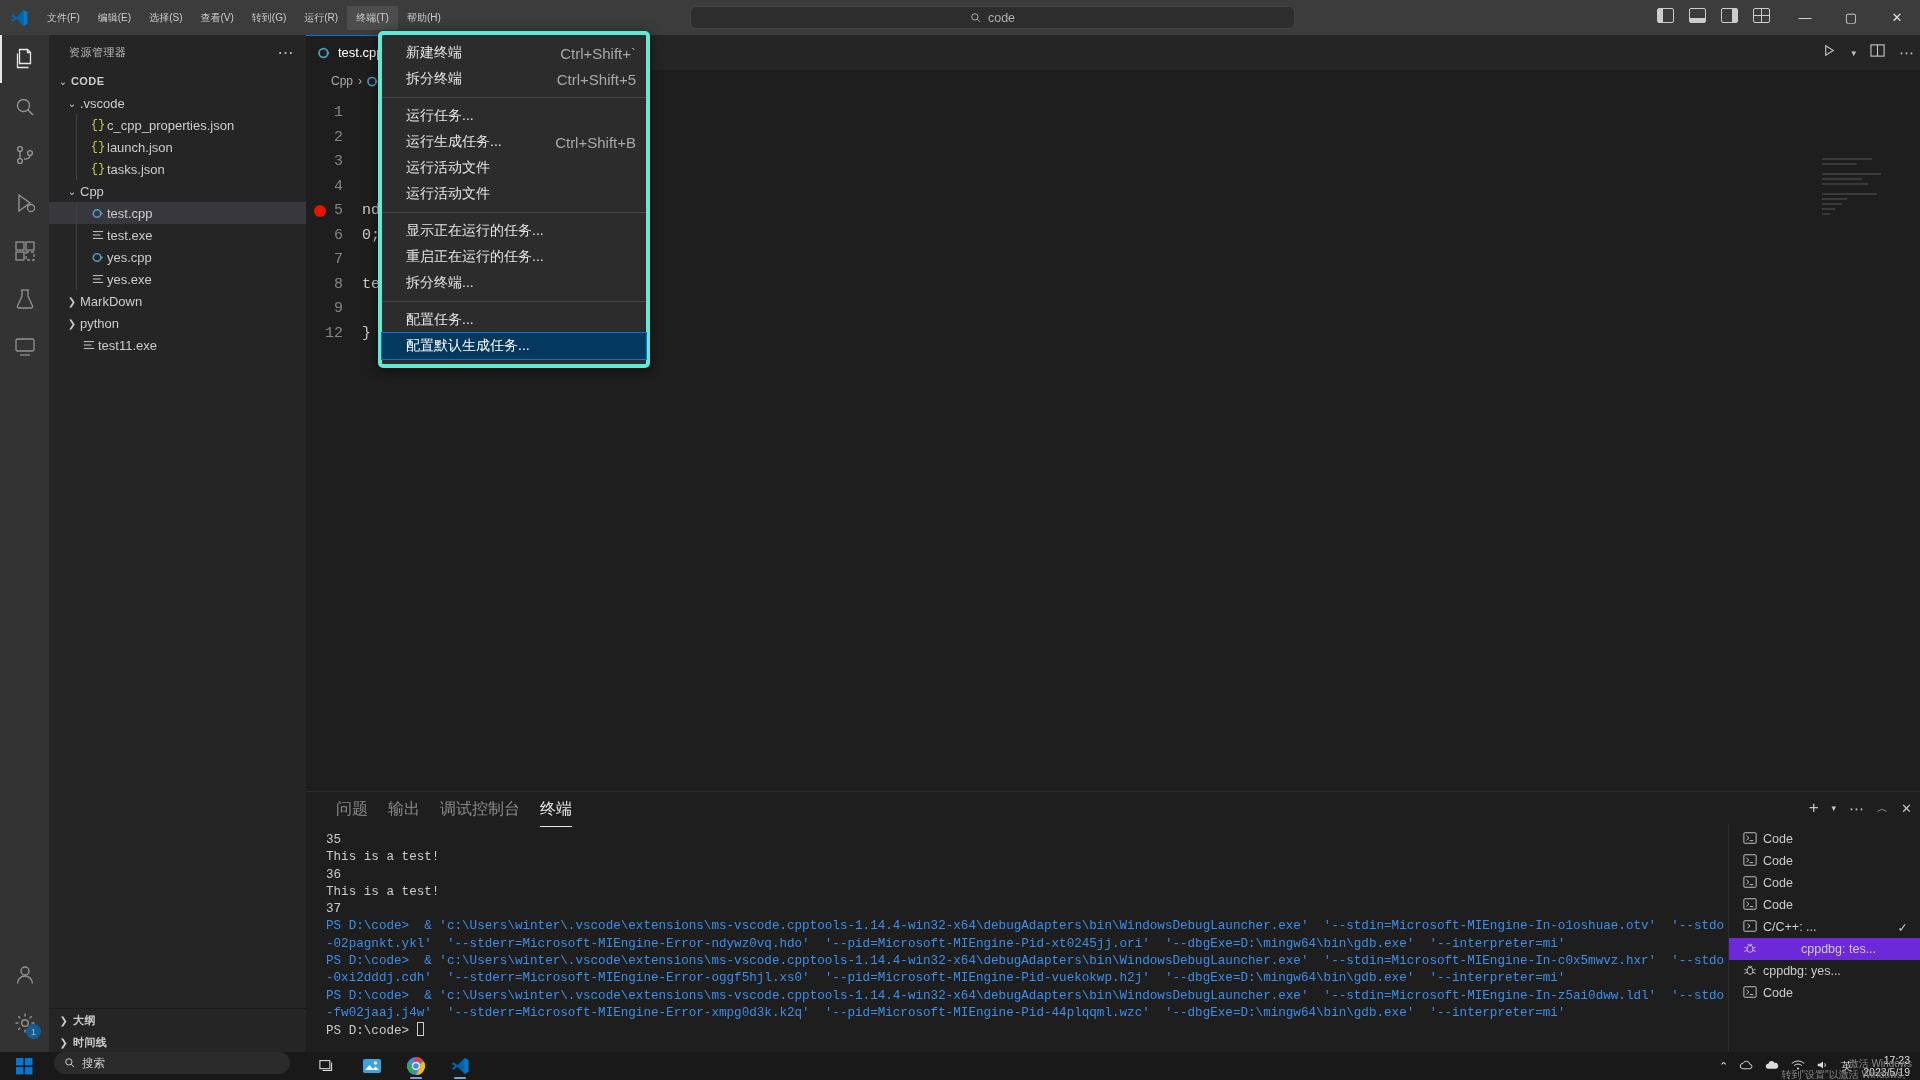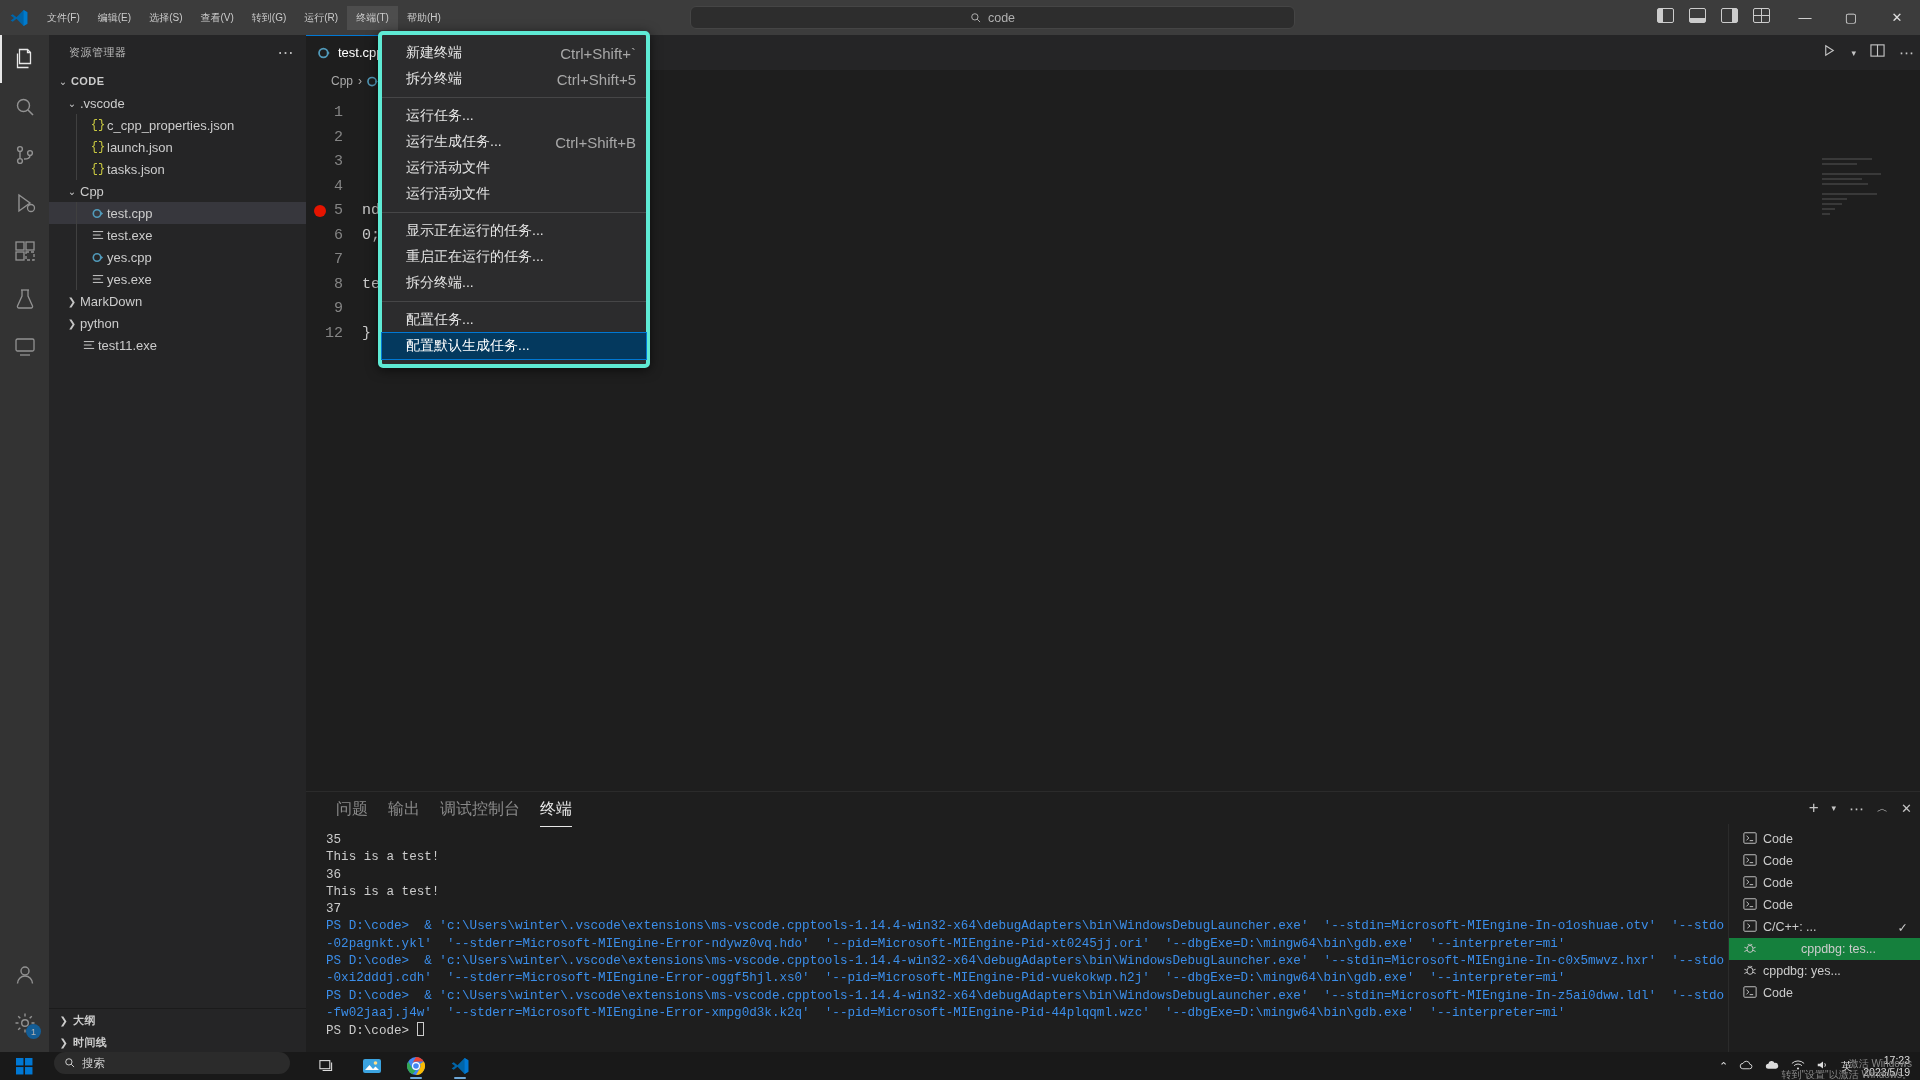--- a/index.html
+++ b/index.html
@@ -123,21 +123,21 @@
   .panel-actions { position: absolute; right: 8px; top: 6px; display: flex; align-items: center; gap: 13px; color: #c5c5c5; font-size: 14px; }
   .terminal {
     position: absolute; left: 20px; top: 40px; right: 196px; bottom: 4px;
     font-family: "Liberation Mono", monospace; font-size: 12.6px; line-height: 17.3px;
     color: #cccccc; overflow: hidden; white-space: pre;
   }
   .t-blue { color: #3b8eea; }
   .t-cursor { display: inline-block; width: 7px; height: 14px; border: 1px solid #cccccc; vertical-align: -2px; }
   .term-list { position: absolute; right: 0; top: 32px; width: 192px; bottom: 0; border-left: 1px solid #2b2b2b; padding-top: 4px; }
   .tl-item { height: 22px; display: flex; align-items: center; gap: 6px; padding-left: 14px; font-size: 12.5px; color: #cccccc; cursor: pointer; }
-  .tl-item.selected { background: #15803d; gap: 44px; }
+  .tl-item.selected { background: #6d28d9; gap: 44px; }
   .tl-item .tick { margin-left: auto; margin-right: 12px; color: #cccccc; }
 
   
   .statusbar {
     position: absolute; left: 0; right: 0; bottom: 0; height: 27px;
     background: #0078d4; display: flex; align-items: center; color: #ffffff; font-size: 12.5px;
   }
   .sb-item { display: flex; align-items: center; gap: 4px; padding: 0 7px; height: 27px; cursor: pointer; white-space: nowrap; }
   .sb-right { margin-left: auto; display: flex; align-items: center; }
   .os-taskbar {

